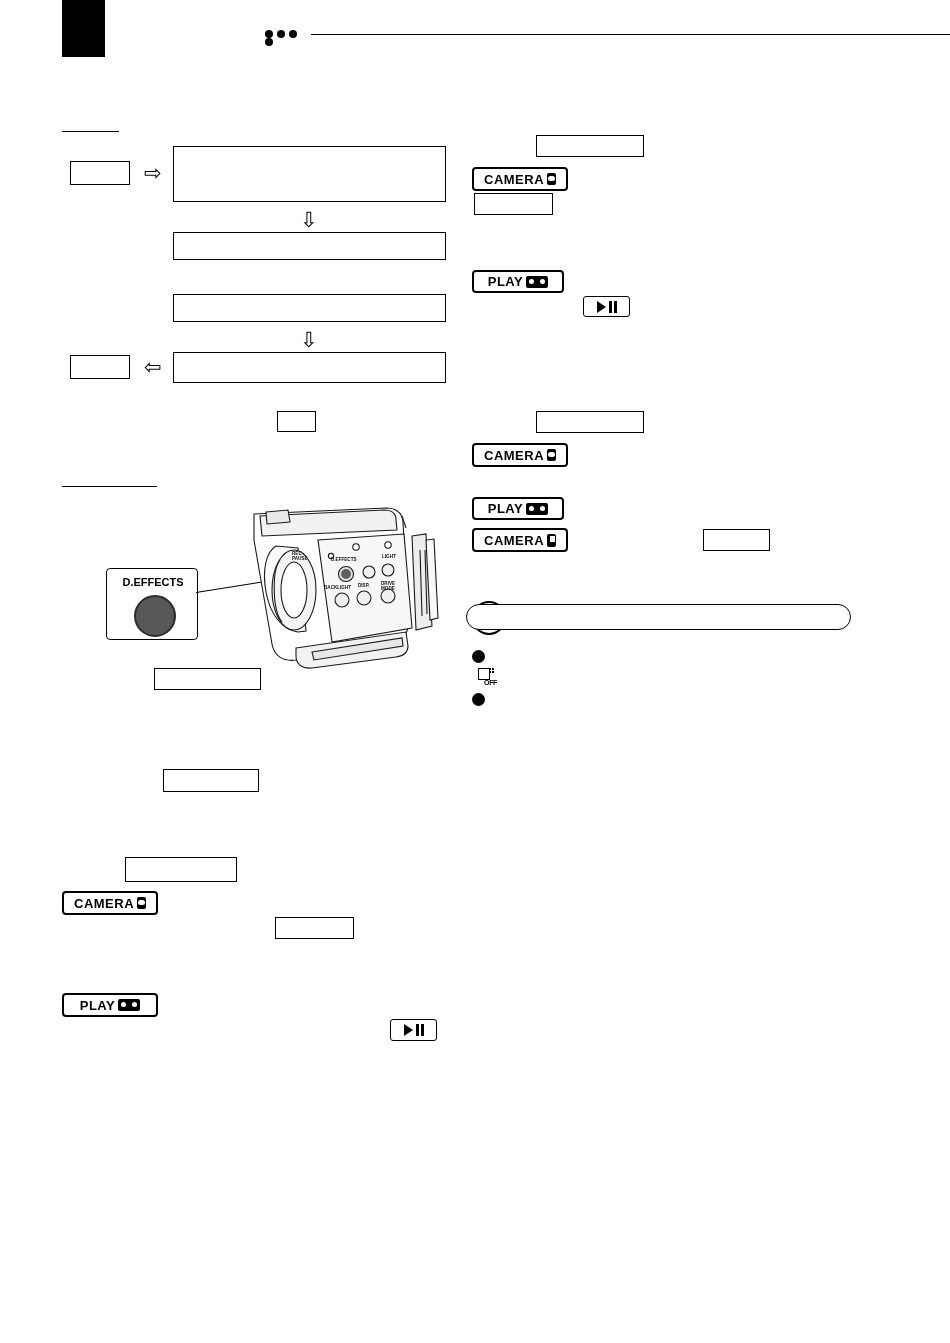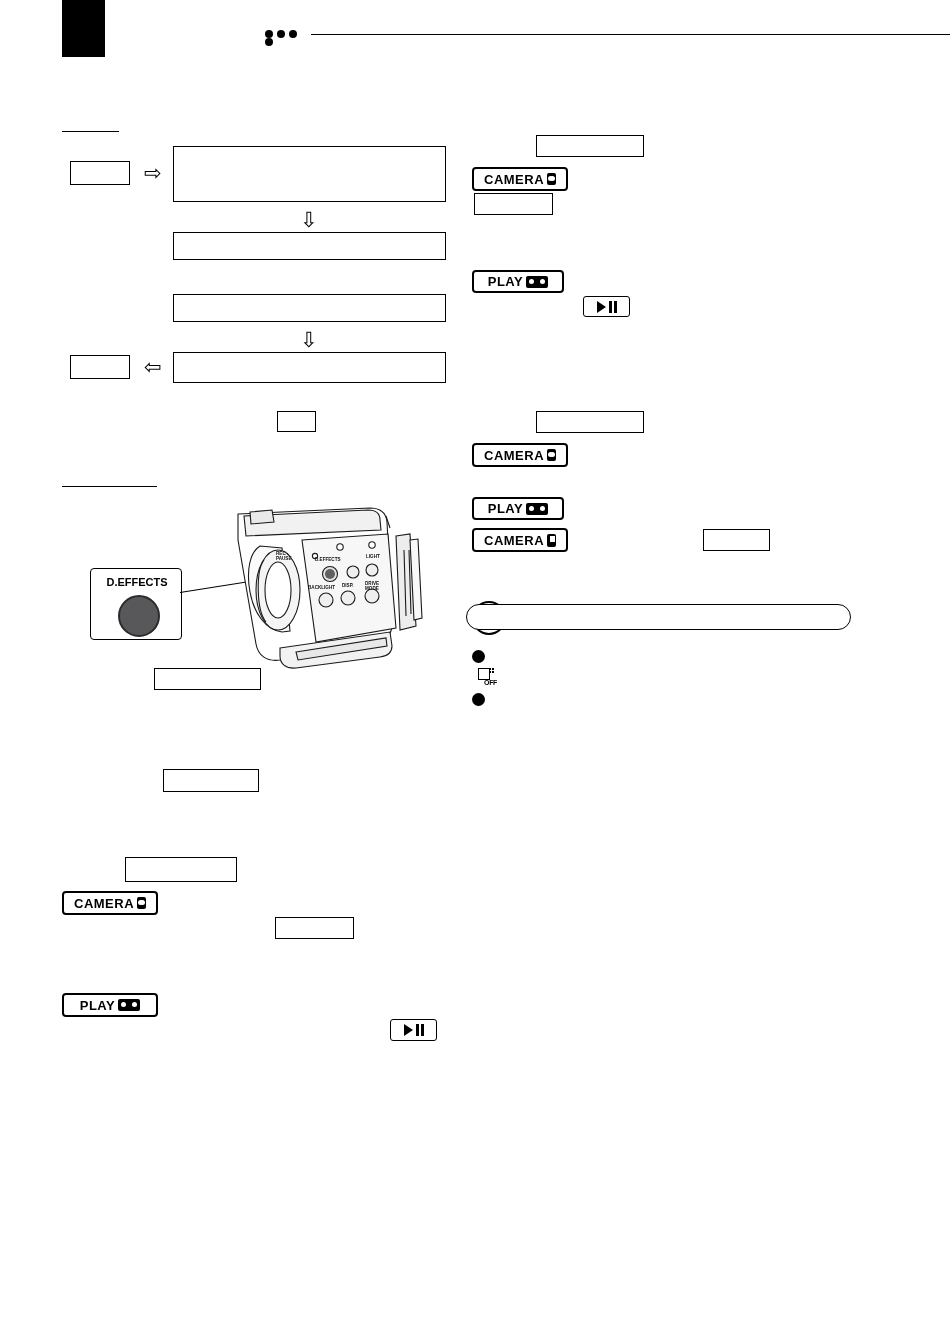--- a/index.html
+++ b/index.html
@@ -218,21 +218,21 @@
   .dfx-off-icon .off {
     position: absolute;
     left: 6px; top: 11px;
     font-size: 7px;
     letter-spacing: -0.3px;
   }
 
   
   .cam-wrap {
     position: absolute;
-    left: 90px;
+    left: 106px;
     top: 500px;
     width: 340px;
     height: 170px;
   }
   .callout-box {
     position: absolute;
     left: 0px;
     top: 68px;
     width: 92px;
     height: 72px;

